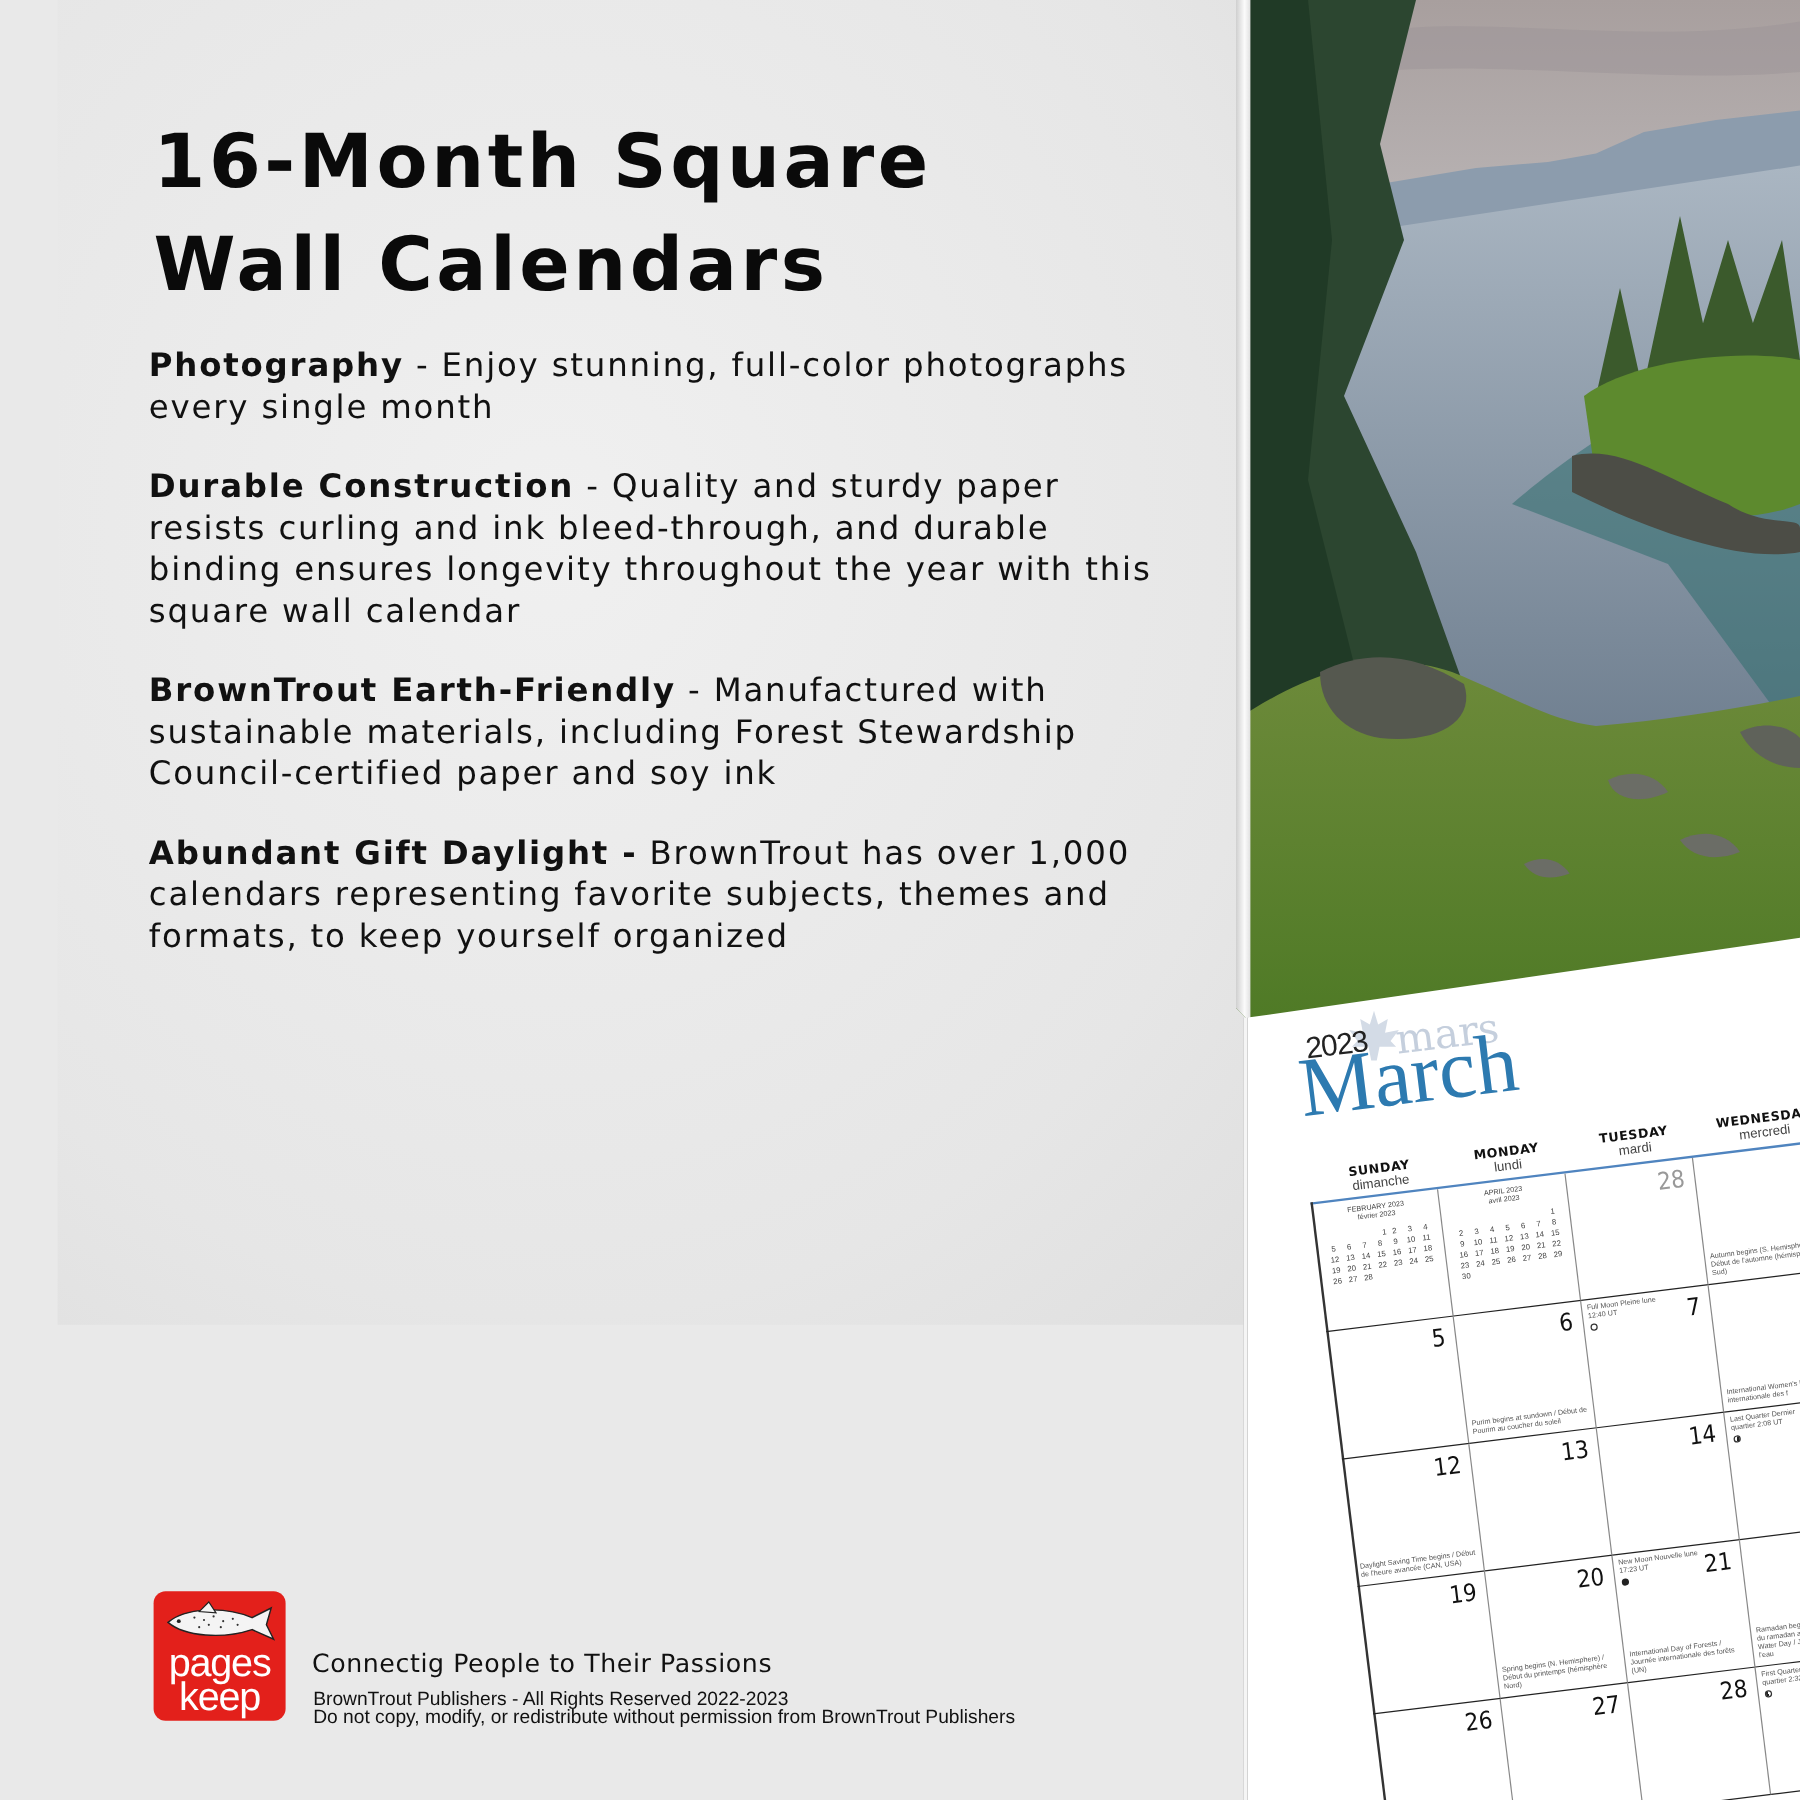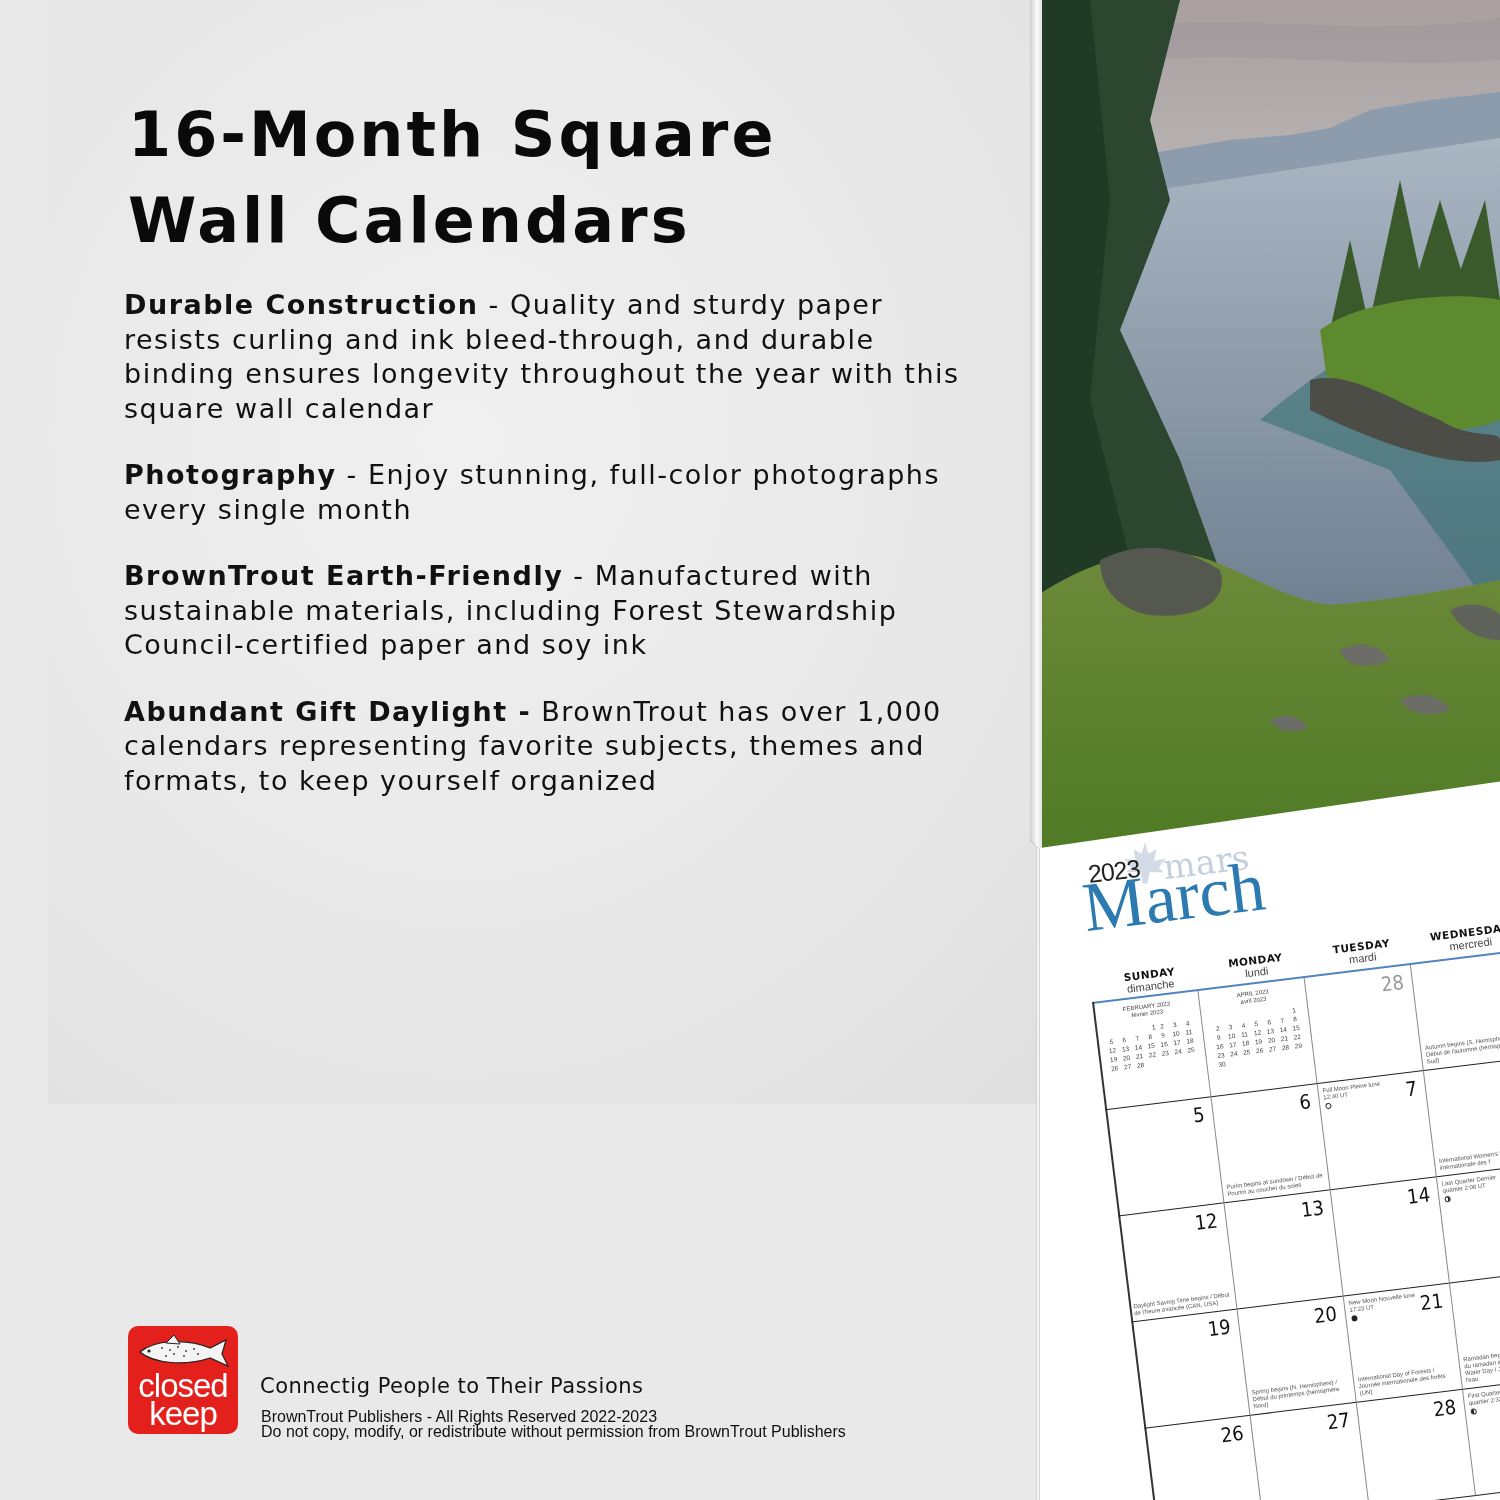--- a/index.html
+++ b/index.html
@@ -115,22 +115,22 @@
 </head>
 <body>
 
 <div class="left-panel">
   <h1 class="title">
     <div>16-Month Square</div>
     <div>Wall Calendars</div>
   </h1>
 
   <div class="features">
+    <p class="feature"><span class="lbl">Photography</span><span> - </span><span>Enjoy stunning, full-color photographs every single month</span></p>
     <p class="feature"><span class="lbl">Durable Construction</span><span> - </span><span>Quality and sturdy paper resists curling and ink bleed-through, and durable binding ensures longevity throughout the year with this square wall calendar</span></p>
-    <p class="feature"><span class="lbl">Photography</span><span> - </span><span>Enjoy stunning, full-color photographs every single month</span></p>
     <p class="feature"><span class="lbl">BrownTrout Earth-Friendly</span><span> - </span><span>Manufactured with sustainable materials, including Forest Stewardship Council-certified paper and soy ink</span></p>
     <p class="feature"><span class="lbl">Abundant Gift Daylight -</span><span> </span><span>BrownTrout has over 1,000 calendars representing favorite subjects, themes and formats, to keep yourself organized</span></p>
   </div>
 
   <div class="brand">
     <div class="logo">
       <svg width="94" height="40" viewBox="0 0 94 40">
         <path d="M4 20 C 18 8, 50 6, 74 16 L 90 8 L 86 22 L 92 34 L 74 26 C 50 34, 18 32, 4 20 Z" fill="#f4f4f4" stroke="#222" stroke-width="1.2"></path>
         <path d="M30 11 L 38 3 L 44 12 Z" fill="#f4f4f4" stroke="#222" stroke-width="1"></path>
         <circle cx="13" cy="19" r="1.6" fill="#222"></circle>
@@ -139,21 +139,21 @@
             <circle cx="34" cy="18" r="0.9"></circle>
             <circle cx="42" cy="15" r="0.9"></circle>
             <circle cx="50" cy="19" r="0.9"></circle>
             <circle cx="58" cy="17" r="0.9"></circle>
             <circle cx="38" cy="22" r="0.9"></circle>
             <circle cx="48" cy="24" r="0.9"></circle>
             <circle cx="62" cy="22" r="0.9"></circle>
             <circle cx="30" cy="24" r="0.9"></circle>
           </g>
       </svg>
-      <div class="logo-text t1">closed</div>
+      <div class="logo-text t1">pages</div>
       <div class="logo-text t2">keep</div>
     </div>
     <div class="tagline">Connectig People to Their Passions</div>
     <div class="legal">
       <div>BrownTrout Publishers - All Rights Reserved 2022-2023</div>
       <div>Do not copy, modify, or redistribute without permission from BrownTrout Publishers</div>
     </div>
   </div>
 </div>
 

